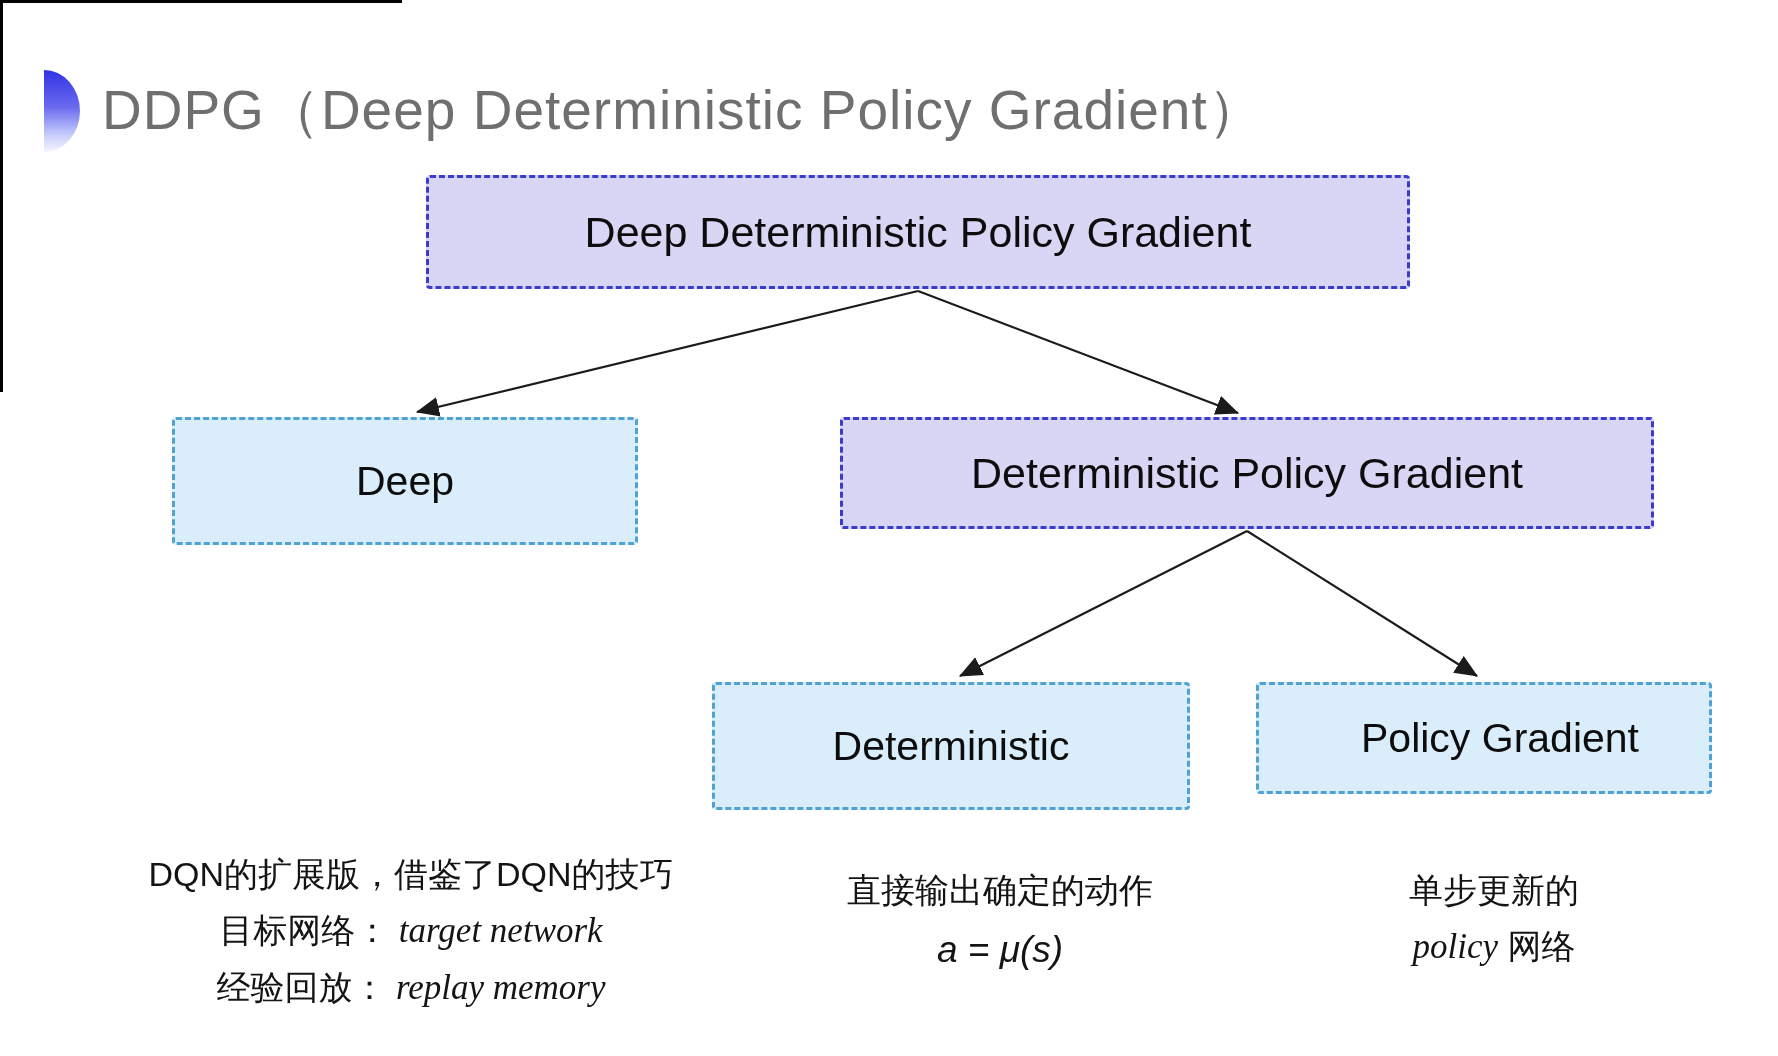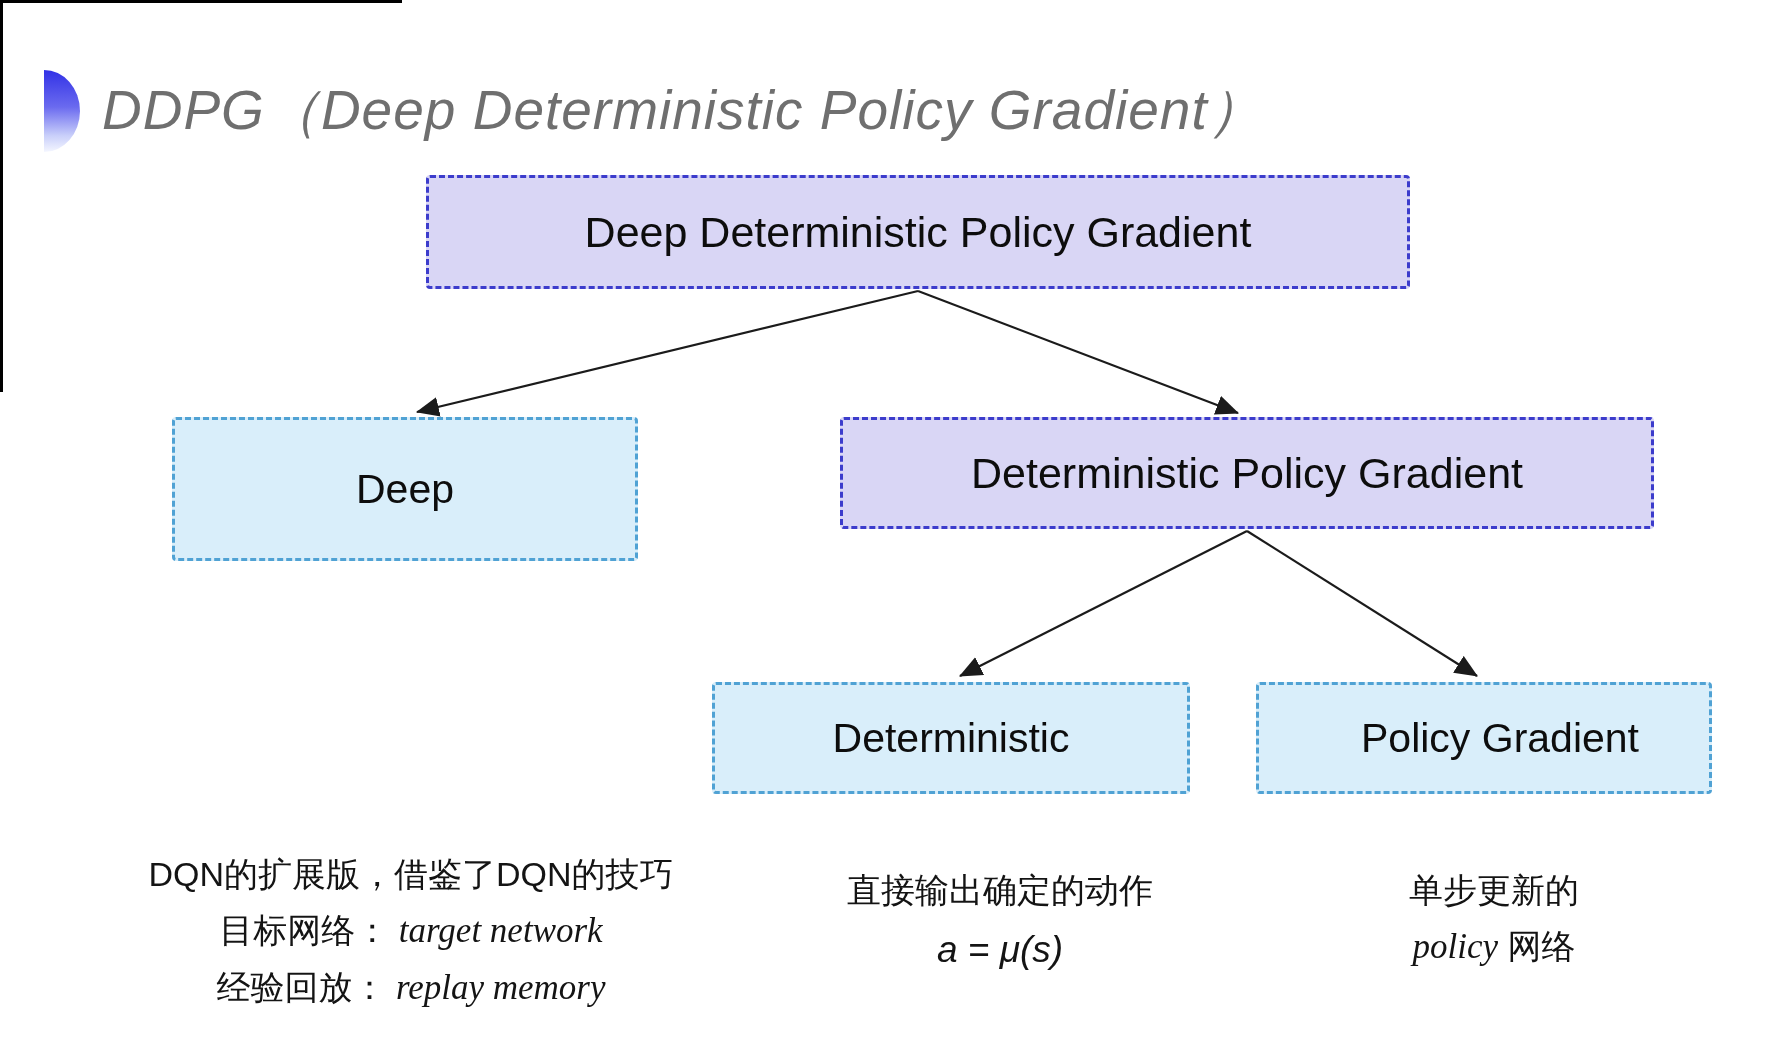--- a/index.html
+++ b/index.html
@@ -21,21 +21,20 @@
   .frame-line-top  { left: 0; top: 0; width: 402px; height: 3px; }
   .frame-line-left { left: 0; top: 0; width: 3px;  height: 392px; }
 
   
   .title-row {
     position: absolute;
     left: 44px;
     top: 70px;
     display: flex;
     align-items: center;
-    font-style: italic;
   }
   .bullet {
     width: 36px;
     height: 82px;
     margin-right: 22px;
     border-radius: 0 100% 100% 0 / 0 50% 50% 0;
     background: linear-gradient(180deg, #3232e6 0%, #6a6aef 45%, #c9cffa 80%, #f4f6ff 100%);
   }
   .page-title {
     margin: 0;
@@ -60,23 +59,23 @@
   }
   .node-lavender {
     background: #d9d6f5;
     border: 3px dashed #3c3ccc;
   }
   .node-cyan {
     background: #d9eefa;
     border: 3px dashed #50a2d4;
   }
   .node-root { left: 426px; top: 175px; width: 984px; height: 114px; font-size: 43px; }
-  .node-deep { left: 172px; top: 417px; width: 466px; height: 144px; font-size: 41px; }
+  .node-deep { left: 172px; top: 417px; width: 466px; height: 128px; font-size: 41px; }
   .node-dpg  { left: 840px; top: 417px; width: 814px; height: 112px; font-size: 43px; }
-  .node-det  { left: 712px; top: 682px; width: 478px; height: 112px; font-size: 41px; align-items: center; }
+  .node-det  { left: 712px; top: 682px; width: 478px; height: 128px; font-size: 41px; align-items: center; }
   .node-pg   { left: 1256px; top: 682px; width: 456px; height: 112px; font-size: 41px; padding-left: 32px; }
 
   
   .edges {
     position: absolute;
     left: 0; top: 0;
     width: 1778px;
     height: 1056px;
     pointer-events: none;
   }

